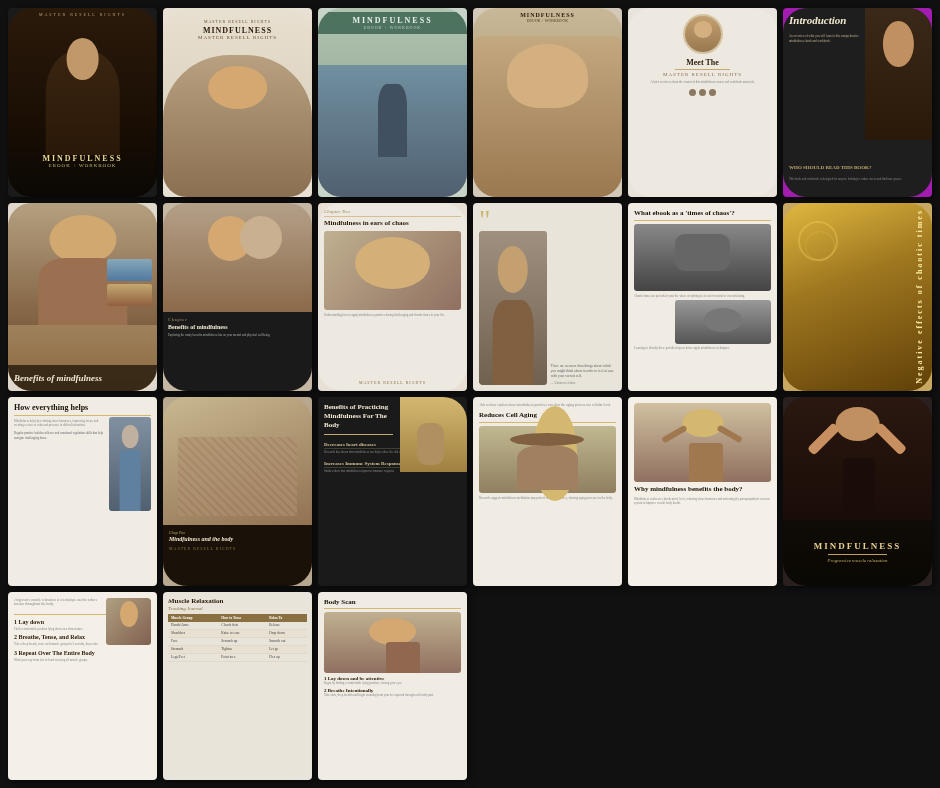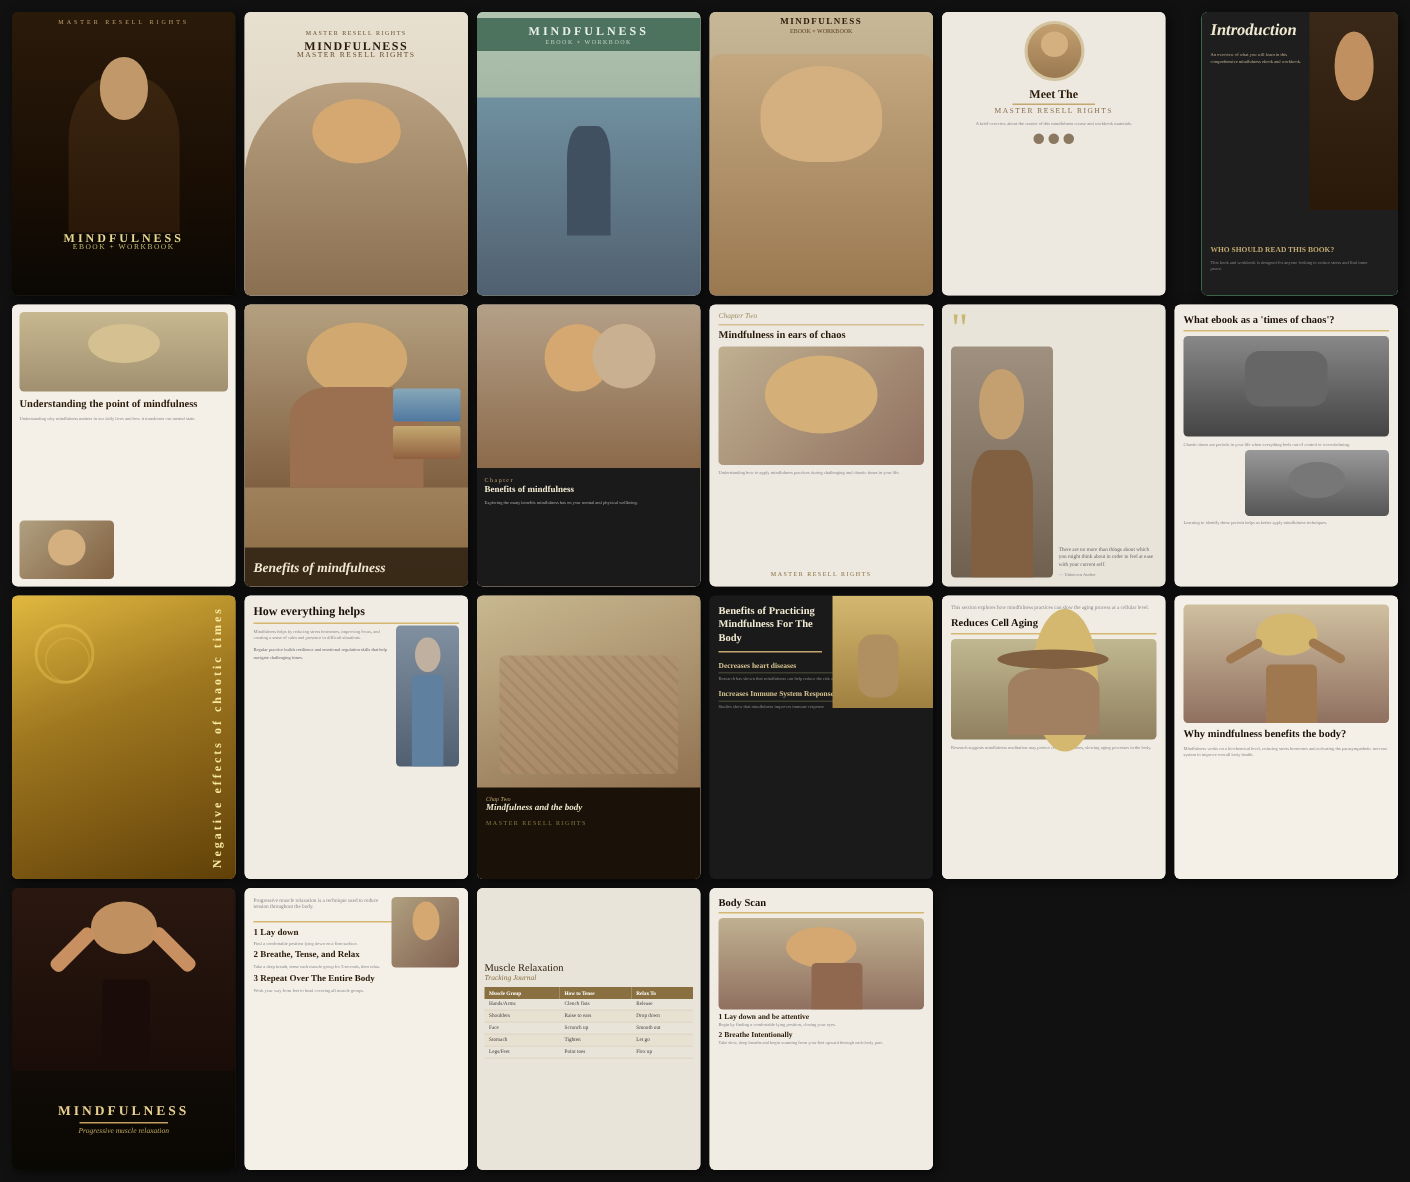--- a/index.html
+++ b/index.html
@@ -32,21 +32,21 @@
 
     
     .card-1 { background: #1a1a1a; }
     .card-2 { background: #e8e0d4; }
     .card-3 { background: #c8d4c8; }
     .card-4 { background: #d4c8b8; }
     .card-5 { background: #e8e4dc; }
     .card-6 { background: #e8e4dc; }
 
     
-    .card-7 { background: #86efac; margin-left: 18px; }
+    .card-7 { background: #a21caf; }
     .card-8 { background: #f0ece4; }
     .card-9 { background: #f4f0e8; }
     .card-10 { background: #e0d8cc; }
     .card-11 { background: #c4b8a4; }
     .card-12 { background: #e8e0d4; }
 
     
     .card-13 { background: #e8e4dc; }
     .card-14 { background: #f0ece4; }
     .card-15 { background: #c8a860; }
@@ -64,20 +64,21 @@
 
     .card-inner {
       width: 100%;
       height: 100%;
       display: flex;
       flex-direction: column;
       align-items: center;
       justify-content: center;
       position: relative;
       overflow: hidden;
+      border-radius: 24px;
     }
 
     
     .card-1 .card-inner {
       background: linear-gradient(to bottom, #1a1a1a 0%, #2a2018 100%);
     }
 
     
     .intro-card {
       background: #1e1e1e;
@@ -233,34 +234,20 @@
       <div style="position:absolute;right:0;top:0;width:45%;height:70%;background:linear-gradient(180deg,#3a2818 0%,#2a1808 100%);">
         <div style="position:absolute;top:10%;left:50%;transform:translateX(-50%);width:45%;height:35%;background:#c09060;border-radius:50%;"></div>
       </div>
       <div style="font-size:3px;color:#c0b090;line-height:1.5;margin-top:4px;width:55%;padding-right:4px;">An overview of what you will learn in this comprehensive mindfulness ebook and workbook.</div>
       <div style="position:absolute;bottom:14%;left:6px;font-size:5px;color:#c0a870;font-weight:bold;">WHO SHOULD READ THIS BOOK?</div>
       <div style="position:absolute;bottom:8%;left:6px;font-size:3px;color:#888;line-height:1.4;width:85%;">This book and workbook is designed for anyone looking to reduce stress and find inner peace.</div>
     </div>
   </div>
 
 
-  <div class="page-card card-9">
-    <div class="card-inner" style="background:#f4f0e8;flex-direction:column;align-items:flex-start;justify-content:flex-start;padding:5px;">
-
-      <div style="width:100%;height:30%;background:linear-gradient(180deg,#c8b890 0%,#a09070 100%);border-radius:3px;margin-bottom:4px;position:relative;">
-        <div style="position:absolute;top:15%;left:50%;transform:translateX(-50%);width:35%;height:50%;background:#d4c090;border-radius:50%;"></div>
-      </div>
-      <div style="font-size:7px;font-weight:bold;color:#2a1a08;line-height:1.3;margin-bottom:3px;">Understanding the point of mindfulness</div>
-      <div style="font-size:3px;color:#888;line-height:1.4;margin-bottom:3px;">Understanding why mindfulness matters in our daily lives and how it transforms our mental state.</div>
-
-      <div style="width:45%;height:22%;background:linear-gradient(135deg,#b0a080 0%,#806040 100%);border-radius:3px;margin-top:auto;">
-        <div style="width:40%;height:60%;background:#d4b080;border-radius:50%;margin:10% auto 0;"></div>
-      </div>
-    </div>
-  </div>
 
   <div class="page-card card-10">
     <div class="card-inner" style="background:linear-gradient(180deg,#c4b090 0%,#8a6840 100%);">
 
       <div style="position:absolute;top:0;left:0;right:0;height:65%;background:linear-gradient(180deg,#b4a080 0%,#806040 100%);">
         <div style="position:absolute;top:10%;left:50%;transform:translateX(-50%);width:45%;height:40%;background:#d0a870;border-radius:50%;"></div>
         <div style="position:absolute;bottom:0;left:50%;transform:translateX(-50%);width:60%;height:55%;background:#9a7050;border-radius:30% 30% 0 0;"></div>
       </div>
       <div style="position:absolute;bottom:0;left:0;right:0;background:rgba(30,20,10,0.75);padding:8px 6px;">
         <div style="font-size:9px;font-weight:bold;color:#f0e8d0;font-style:italic;">Benefits of mindfulness</div>
@@ -458,21 +445,21 @@
       <div style="font-size:3px;color:#888;margin-bottom:3px;line-height:1.4;">Find a comfortable position lying down on a firm surface.</div>
       <div style="font-size:6px;font-weight:bold;color:#2a1a08;margin-bottom:2px;">2 Breathe, Tense, and Relax</div>
       <div style="font-size:3px;color:#888;margin-bottom:3px;line-height:1.4;">Take a deep breath, tense each muscle group for 5 seconds, then relax.</div>
       <div style="font-size:6px;font-weight:bold;color:#2a1a08;margin-bottom:2px;">3 Repeat Over The Entire Body</div>
       <div style="font-size:3px;color:#888;line-height:1.4;">Work your way from feet to head covering all muscle groups.</div>
     </div>
   </div>
 
   <div class="page-card card-23">
     <div class="card-inner" style="background:#e8e4da;flex-direction:column;align-items:flex-start;justify-content:flex-start;padding:5px;">
-      <div style="font-size:7px;font-weight:normal;color:#2a1a08;margin-bottom:1px;margin-top:44px;">Muscle Relaxation</div>
+      <div style="font-size:7px;font-weight:bold;color:#2a1a08;margin-bottom:1px;">Muscle Relaxation</div>
       <div style="font-size:5px;font-style:italic;color:#8a7040;margin-bottom:3px;">Tracking Journal</div>
       <table class="mini-table">
         <thead>
           <tr>
             <th>Muscle Group</th>
             <th>How to Tense</th>
             <th>Relax To</th>
           </tr>
         </thead>
         <tbody>

